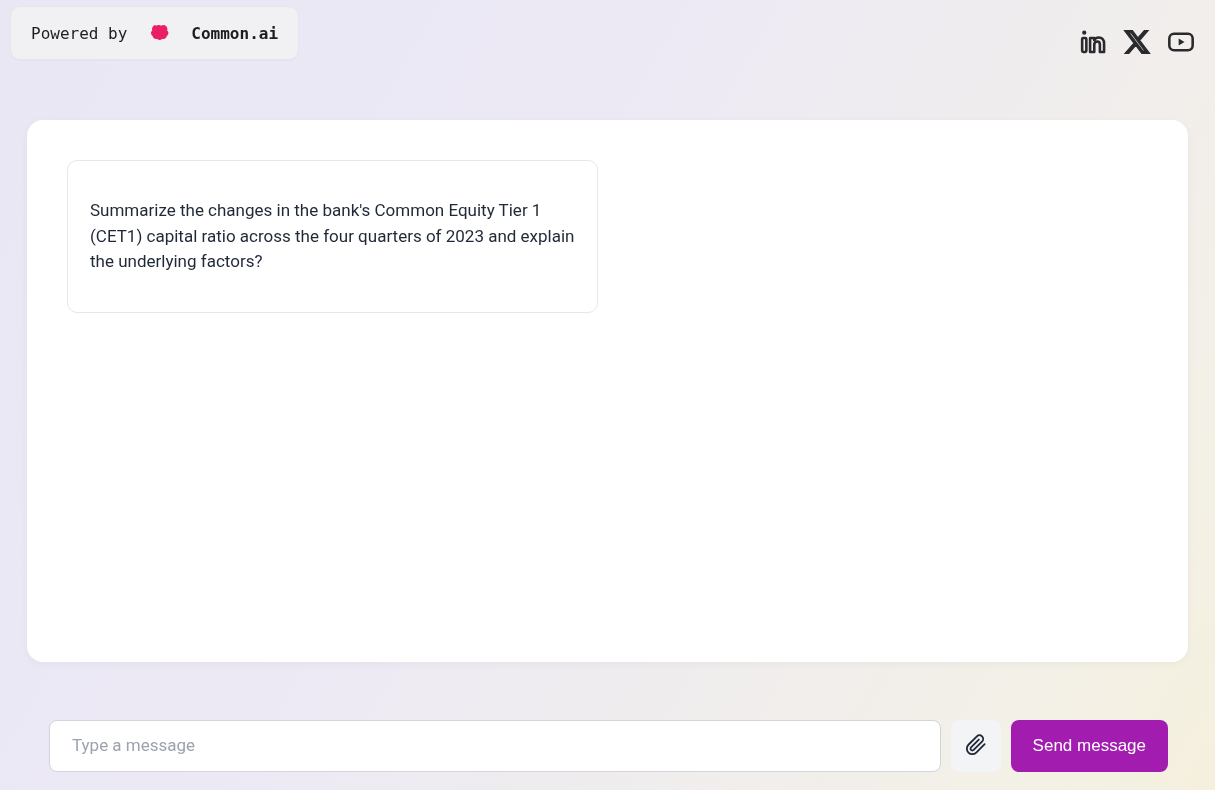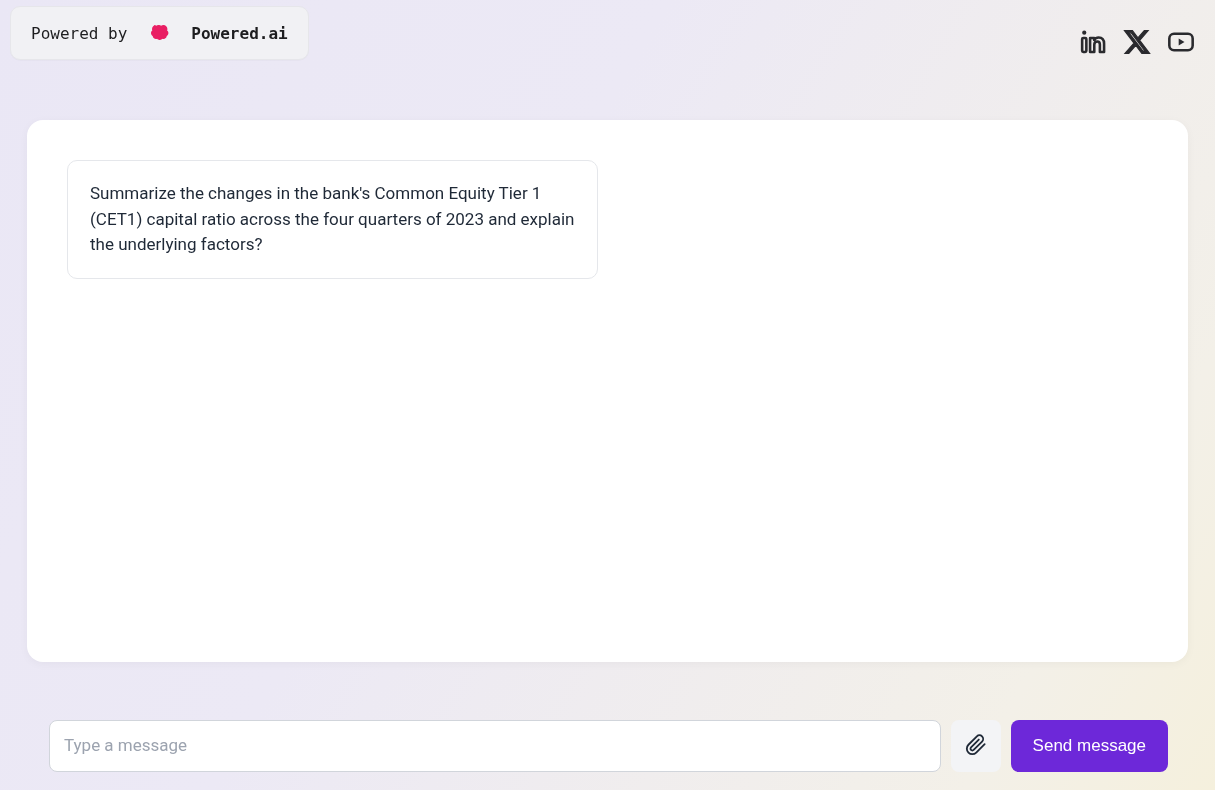--- a/index.html
+++ b/index.html
@@ -60,21 +60,21 @@
     padding: 40px;
   }
   .suggestions {
     display: grid;
     grid-template-columns: 1fr 1fr;
     gap: 20px;
   }
   .suggestion-card {
     border: 1px solid #e5e7eb;
     border-radius: 10px;
-    padding: 20px 22px;
+    padding: 37px 22px;
     font-size: 17px;
     line-height: 1.5;
     color: #1f2937;
     cursor: pointer;
     background: #fff;
   }
 
   
   .composer {
     position: absolute;
@@ -82,21 +82,21 @@
     right: 47px;
     bottom: 18px;
     display: flex;
     gap: 10px;
     align-items: stretch;
   }
   .message-input {
     flex: 1;
     border: 1px solid #d1d5db;
     border-radius: 8px;
-    padding: 14px 14px;
+    padding: 14px 22px;
     font-size: 17px;
     color: #111827;
     background: #ffffff;
     resize: none;
     height: 52px;
     font-family: inherit;
   }
   .message-input::placeholder { color: #9ca3af; }
   .attach-btn {
     width: 50px;
@@ -106,39 +106,39 @@
     display: flex;
     align-items: center;
     justify-content: center;
     cursor: pointer;
   }
   .attach-btn svg { width: 22px; height: 22px; stroke: #1f2937; fill: none; }
   .send-btn {
     padding: 0 22px;
     border: none;
     border-radius: 8px;
-    background: #6d28d9;
+    background: #a21caf;
     color: #ffffff;
     font-size: 17px;
     font-weight: 500;
     cursor: pointer;
   }
 </style>
 </head>
 <body>
 
 <div class="header">
   <div class="powered-badge">
     <span>Powered by</span>
     <span class="brain-icon">
       <svg viewBox="0 0 24 24" width="24" height="24">
         <path fill="#e91e63" d="M8 3c-2.2 0-4 1.8-4 4 0 .5.1 1 .3 1.5C3.5 9.1 3 10 3 11c0 1.3.7 2.4 1.7 3 .1 1.6 1.5 3 3.3 3 .4 0 .8-.1 1.1-.2.5.7 1.3 1.2 2.3 1.2h.6c1 0 1.8-.5 2.3-1.2.3.1.7.2 1.1.2 1.8 0 3.2-1.4 3.3-3 1-.6 1.7-1.7 1.7-3 0-1-.5-1.9-1.3-2.5.2-.5.3-1 .3-1.5 0-2.2-1.8-4-4-4-.9 0-1.7.3-2.3.8C12.6 3.3 11.8 3 11 3h-.5c-.9 0-1.7.3-2.3.8C7.6 3.3 6.8 3 6 3z" transform="translate(1,1)"></path>
       </svg>
     </span>
-    <span class="brand-name">Powered.ai</span>
+    <span class="brand-name">Common.ai</span>
   </div>
 
   <div class="social-icons">
     <a class="linkedin-icon">
       <svg viewBox="0 0 24 24" stroke-width="2.2" stroke-linecap="round" stroke-linejoin="round">
         <circle cx="4.5" cy="4" r="1.8" fill="#2a2a2e" stroke="none"></circle>
         <rect x="2.7" y="8.5" width="3.6" height="12" rx="1" fill="none"></rect>
         <path d="M9.5 20.5V8.5h3.5v1.8c.8-1.3 2.2-2.1 3.8-2.1 2.9 0 4.7 1.9 4.7 5.4v6.9h-3.6v-6.3c0-1.7-.8-2.7-2.2-2.7-1.5 0-2.6 1.1-2.6 2.9v6.1z" fill="none"></path>
       </svg>
     </a>

